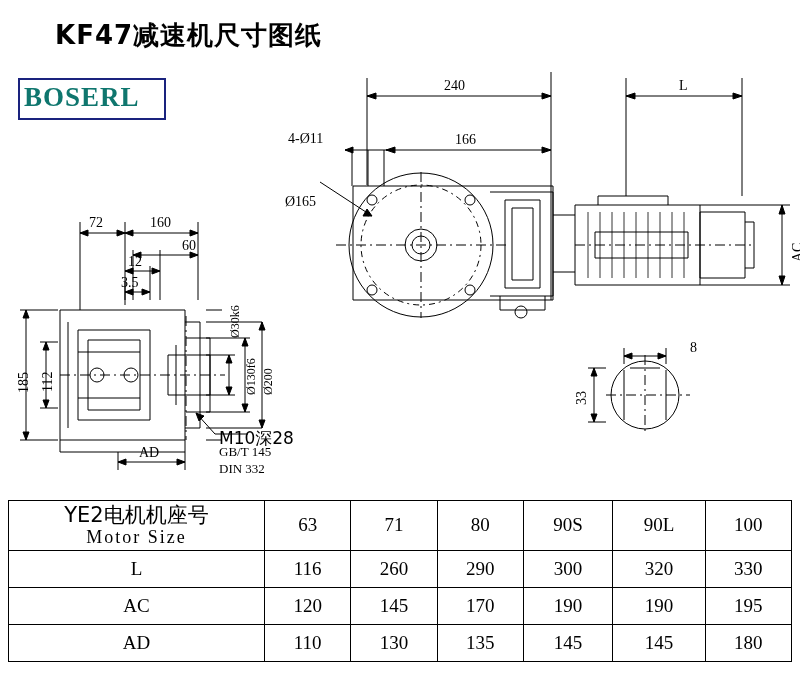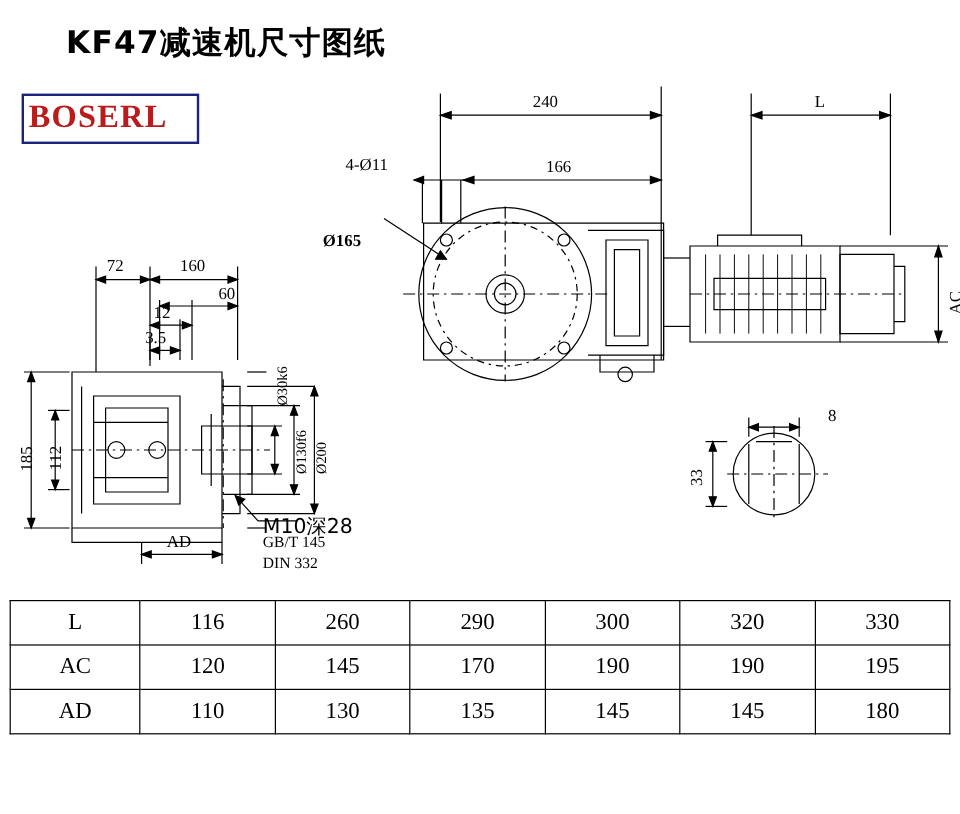--- a/index.html
+++ b/index.html
@@ -24,21 +24,21 @@
   .logo-box{
     position:absolute;left:18px;top:78px;
     width:148px;height:42px;
     border:2px solid #1a237e;
     box-sizing:border-box;
   }
   .logo-text{
     position:absolute;left:24px;top:82px;
     font-family:"Liberation Serif", serif;
     font-weight:bold;font-size:27px;
-    color:#b91c1c;
+    color:#0f766e;
     letter-spacing:1px;
   }
 
   
   .dim-label{
     position:absolute;
     font-family:"Liberation Serif", serif;
     font-size:14px;
     white-space:nowrap;
   }
@@ -270,21 +270,21 @@
       <line x1="594" y1="368" x2="594" y2="422"></line>
       <path d="M594 368 l-3 8 h6 z" fill="#000"></path>
       <path d="M594 422 l-3 -8 h6 z" fill="#000"></path>
     </g>
   </svg>
 
   <div class="dim-label" style="left:444px;top:78px;text-align:center;">240</div>
   <div class="dim-label" style="left:679px;top:78px;">L</div>
   <div class="dim-label" style="left:288px;top:131px;">4-Ø11</div>
   <div class="dim-label" style="left:455px;top:132px;">166</div>
-  <div class="dim-label" style="left:269px;top:194px;font-weight:bold;">Ø165</div>
+  <div class="dim-label" style="left:285px;top:194px;">Ø165</div>
   <div class="dim-label vert" style="left:790px;top:262px;">AC</div>
 
   <div class="dim-label" style="left:89px;top:215px;">72</div>
   <div class="dim-label" style="left:150px;top:215px;">160</div>
   <div class="dim-label" style="left:182px;top:238px;">60</div>
   <div class="dim-label" style="left:128px;top:254px;">12</div>
   <div class="dim-label" style="left:121px;top:275px;">3.5</div>
 
   <div class="dim-label vert small" style="left:228px;top:338px;">Ø30k6</div>
   <div class="dim-label vert small" style="left:244px;top:395px;">Ø130f6</div>
@@ -296,20 +296,32 @@
 
   <div class="dim-label cn" style="left:219px;top:427px;font-size:17px;">M10深28</div>
   <div class="dim-label" style="left:219px;top:444px;font-size:13px;">GB/T 145</div>
   <div class="dim-label" style="left:219px;top:461px;font-size:13px;">DIN 332</div>
 
   <div class="dim-label" style="left:690px;top:340px;">8</div>
   <div class="dim-label vert" style="left:574px;top:405px;">33</div>
 
   <table class="tbl">
     <tbody>
+      <tr>
+        <td class="hdr-label">
+          <div class="cn hdr-cn">YE2电机机座号</div>
+          <div class="hdr-en">Motor Size</div>
+        </td>
+        <td>63</td>
+        <td>71</td>
+        <td>80</td>
+        <td>90S</td>
+        <td>90L</td>
+        <td>100</td>
+      </tr>
       <tr>
         <td class="rowlabel">L</td>
         <td>116</td>
         <td>260</td>
         <td>290</td>
         <td>300</td>
         <td>320</td>
         <td>330</td>
       </tr>
       <tr>

